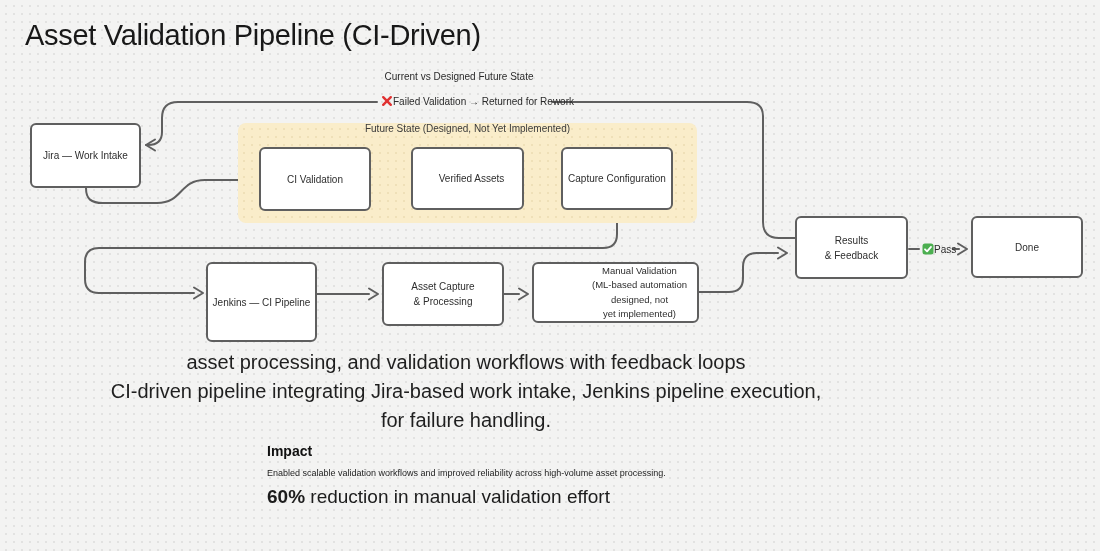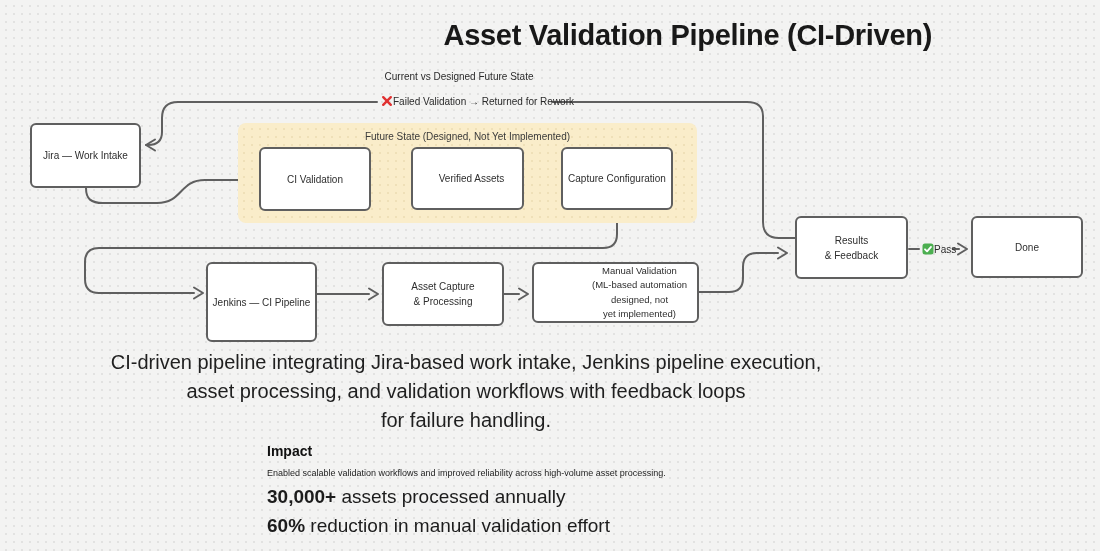--- a/index.html
+++ b/index.html
@@ -13,41 +13,42 @@
     font-family:"Liberation Sans", sans-serif;
     overflow:hidden;
     color:#2e2e2e;
   }
   .connectors { position:absolute; left:0; top:0; width:1100px; height:551px; }
   .connectors path, .connectors polyline {
     fill:none; stroke:#5F5F5F; stroke-width:2; stroke-linecap:round; stroke-linejoin:round;
   }
   .title {
     position:absolute; left:0; top:19px; width:932px;
-    text-align:right; font-size:29px; font-weight:700; color:#181818;
+    text-align:left; font-size:29px; font-weight:400; color:#181818;
     letter-spacing:-0.3px;
+    padding-left:25px;
   }
   .subtitle {
     position:absolute; left:0; top:71px; width:918px;
     text-align:center; font-size:10px; color:#2b2b2b;
   }
   .fail-label {
     position:absolute; left:381px; top:95px;
     display:flex; align-items:center; 
     font-size:10px; color:#2b2b2b; white-space:nowrap;
   }
   .future-region {
     position:absolute; left:238px; top:123px; width:459px; height:100px;
     background-color:#FAEDCA;
     background-image: radial-gradient(circle, #EFE0B8 1.1px, transparent 1.4px);
     background-size: 8px 8px; background-position:2px 2px;
     border-radius:8px;
   }
   .future-label {
-    padding-top:8px; text-align:center; font-size:10px; color:#3a3a3a;
+    padding-top:0; text-align:center; font-size:10px; color:#3a3a3a;
   }
   .node {
     position:absolute; box-sizing:border-box;
     background:#FFFFFF; border:2px solid #5F5F5F; border-radius:6px;
     display:flex; align-items:center; justify-content:center;
     text-align:center; font-size:10px; color:#2e2e2e;
     line-height:1.5;
   }
   .node-label { white-space:pre-line; }
   #n-jira                  { left:30px;  top:123px; width:111px; height:65px; }
@@ -175,29 +176,26 @@
 
   <div class="pass-label">
     <svg class="icon" width="12" height="12" viewBox="0 0 12 12">
       <rect x="0.5" y="0.5" width="11" height="11" rx="2.5" fill="#4CAF50"></rect>
       <polyline points="3,6.3 5.1,8.4 9,3.9" fill="none" stroke="#FFFFFF" stroke-width="1.8" stroke-linecap="round" stroke-linejoin="round"></polyline>
     </svg>
     <span>Pass</span>
   </div>
 
   <div class="description">
+    <div>asset processing, and validation workflows with feedback loops</div>
     <div>CI-driven pipeline integrating Jira-based work intake, Jenkins pipeline execution,</div>
-    <div>asset processing, and validation workflows with feedback loops</div>
     <div>for failure handling.</div>
   </div>
 
   <div class="impact">
     <div class="impact-heading">Impact</div>
     <div class="impact-summary">Enabled scalable validation workflows and improved reliability across high-volume asset processing.</div>
     <div class="impact-stat">
-      <span class="stat-value">30,000+</span><span> assets processed annually</span>
-    </div>
-    <div class="impact-stat">
       <span class="stat-value">60%</span><span> reduction in manual validation effort</span>
     </div>
   </div>
 
 </div>
 
 </body></html>

